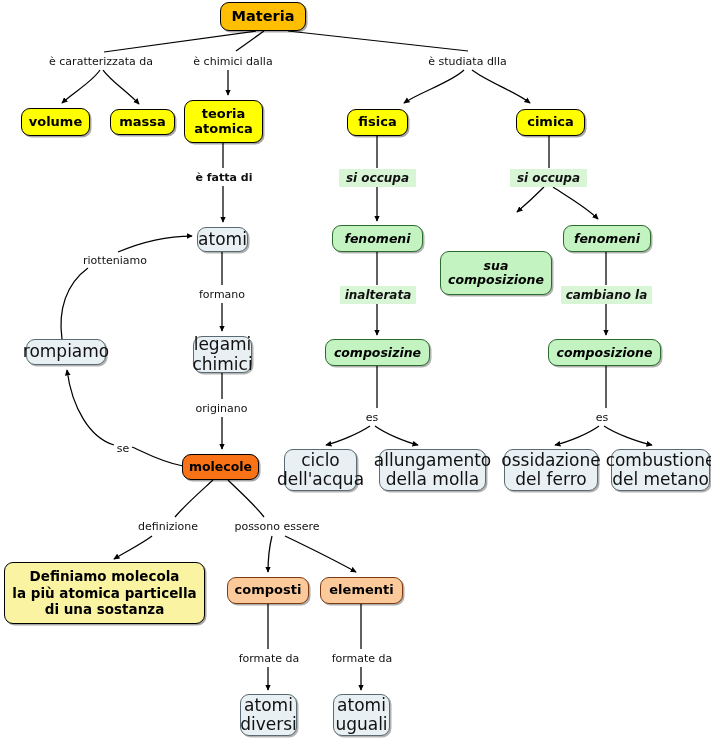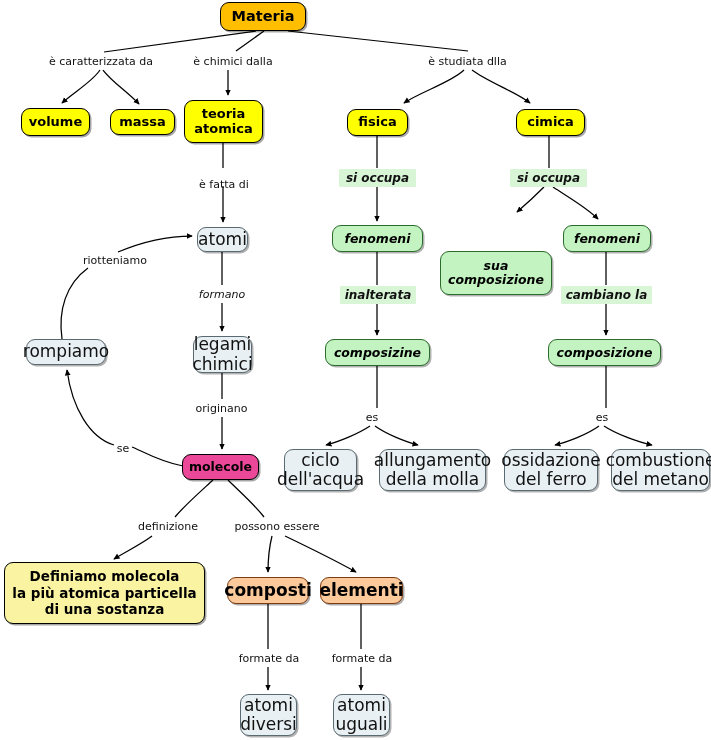--- a/index.html
+++ b/index.html
@@ -57,41 +57,41 @@
   }
   .node.orange {
     background: #ffbf00;
     border-color: #000000;
     color: #000;
     font-size: 14.5px;
     font-weight: bold;
     box-shadow: 1.5px 1.5px 0 rgba(0,0,0,0.35);
   }
   .node.green-bright {
-    background: #ec4899;
+    background: #f97316;
     border-color: #000000;
     color: #000;
     font-size: 12.5px;
     font-weight: bold;
     box-shadow: 1.5px 1.5px 0 rgba(0,0,0,0.35);
   }
   .node.green-light {
     background: #c2f3c0;
     border-color: #2b6b2b;
     color: #000;
     font-size: 12.5px;
     font-weight: bold;
     font-style: italic;
     box-shadow: 1.5px 1.5px 0 rgba(0,0,0,0.30);
   }
   .node.peach {
     background: #fbc99a;
     border-color: #7a3b12;
     color: #000;
-    font-size: 17px;
+    font-size: 13px;
     font-weight: bold;
     box-shadow: 1.5px 1.5px 0 rgba(0,0,0,0.32);
   }
   .node.pale-yellow {
     background: #faf4a2;
     border-color: #000000;
     color: #000;
     font-size: 13.5px;
     font-weight: bold;
     line-height: 1.25;
@@ -225,26 +225,26 @@
       <div class="node peach" style="left: 320px; top: 577px; width: 83px; height: 27px;">elementi</div>
       <div class="node plain" style="left: 240px; top: 694px; width: 57px; height: 42px;">atomi
 diversi</div>
       <div class="node plain" style="left: 333px; top: 694px; width: 57px; height: 42px;">atomi
 uguali</div>
     </div>
   <div id="labels-layer">
       <div class="link-label " style="left: 29px; top: 53px; width: 144px; height: 17px;">è  caratterizzata da</div>
       <div class="link-label " style="left: 180px; top: 53px; width: 106px; height: 17px;">è chimici dalla</div>
       <div class="link-label " style="left: 420px; top: 53px; width: 95px; height: 17px;">è studiata dlla</div>
-      <div class="link-label " style="left: 194px; top: 176px; width: 60px; height: 17px;">è fatta di</div>
+      <div class="link-label " style="left: 194px; top: 169px; width: 60px; height: 17px; font-weight: bold;">è fatta di</div>
       <div class="link-label hl" style="left: 339px; top: 169px; width: 77px; height: 18px;">si occupa</div>
       <div class="link-label hl" style="left: 510px; top: 169px; width: 77px; height: 18px;">si occupa</div>
       <div class="link-label hl" style="left: 340px; top: 286px; width: 76px; height: 18px;">inalterata</div>
       <div class="link-label hl" style="left: 561px; top: 286px; width: 91px; height: 18px;">cambiano la</div>
-      <div class="link-label " style="left: 193px; top: 286px; width: 58px; height: 17px; font-style: italic;">formano</div>
+      <div class="link-label " style="left: 193px; top: 286px; width: 58px; height: 17px;">formano</div>
       <div class="link-label " style="left: 78px; top: 252px; width: 74px; height: 17px;">riotteniamo</div>
       <div class="link-label " style="left: 190px; top: 400px; width: 63px; height: 17px;">originano</div>
       <div class="link-label " style="left: 114px; top: 440px; width: 18px; height: 17px;">se</div>
       <div class="link-label " style="left: 363px; top: 409px; width: 18px; height: 17px;">es</div>
       <div class="link-label " style="left: 593px; top: 409px; width: 18px; height: 17px;">es</div>
       <div class="link-label " style="left: 132px; top: 518px; width: 72px; height: 17px;">definizione</div>
       <div class="link-label " style="left: 229px; top: 518px; width: 96px; height: 17px;">possono essere</div>
       <div class="link-label " style="left: 234px; top: 650px; width: 70px; height: 17px;">formate da</div>
       <div class="link-label " style="left: 327px; top: 650px; width: 70px; height: 17px;">formate da</div>
     </div>

